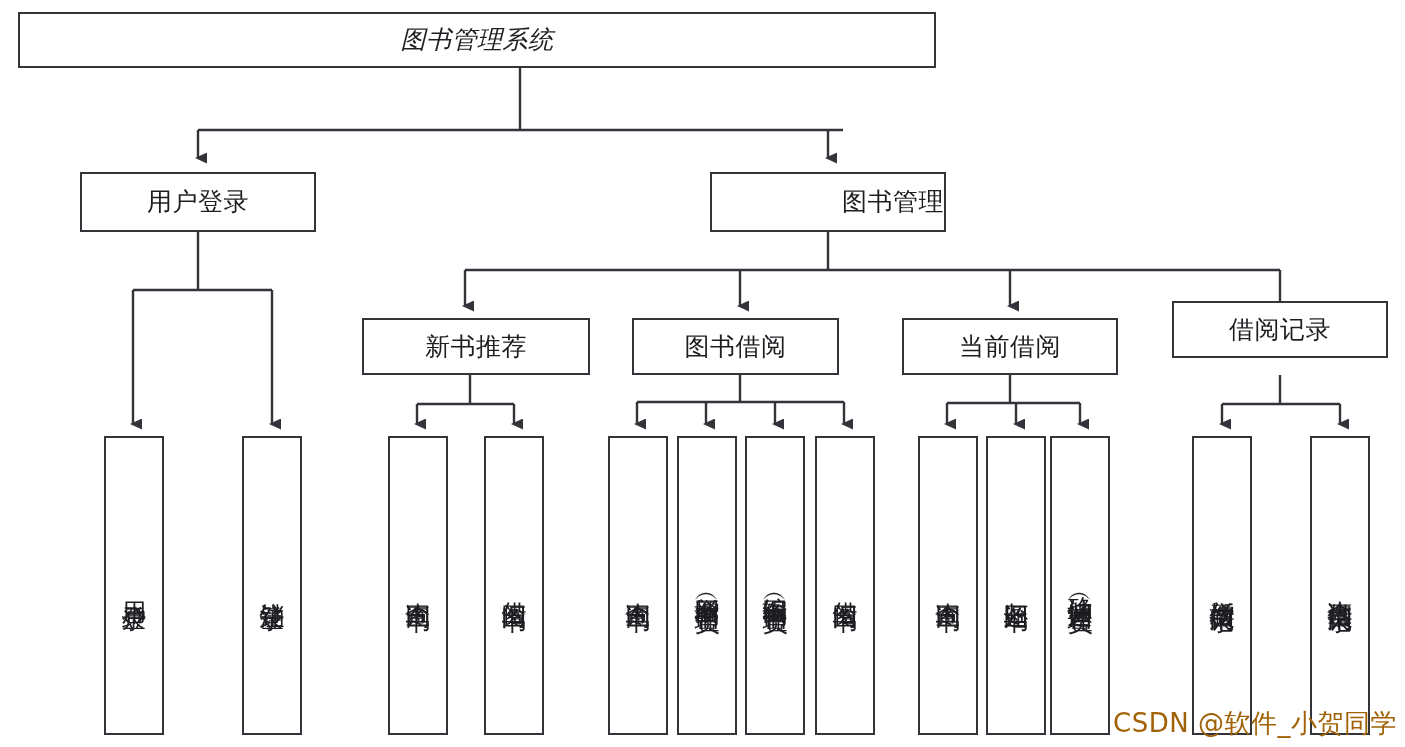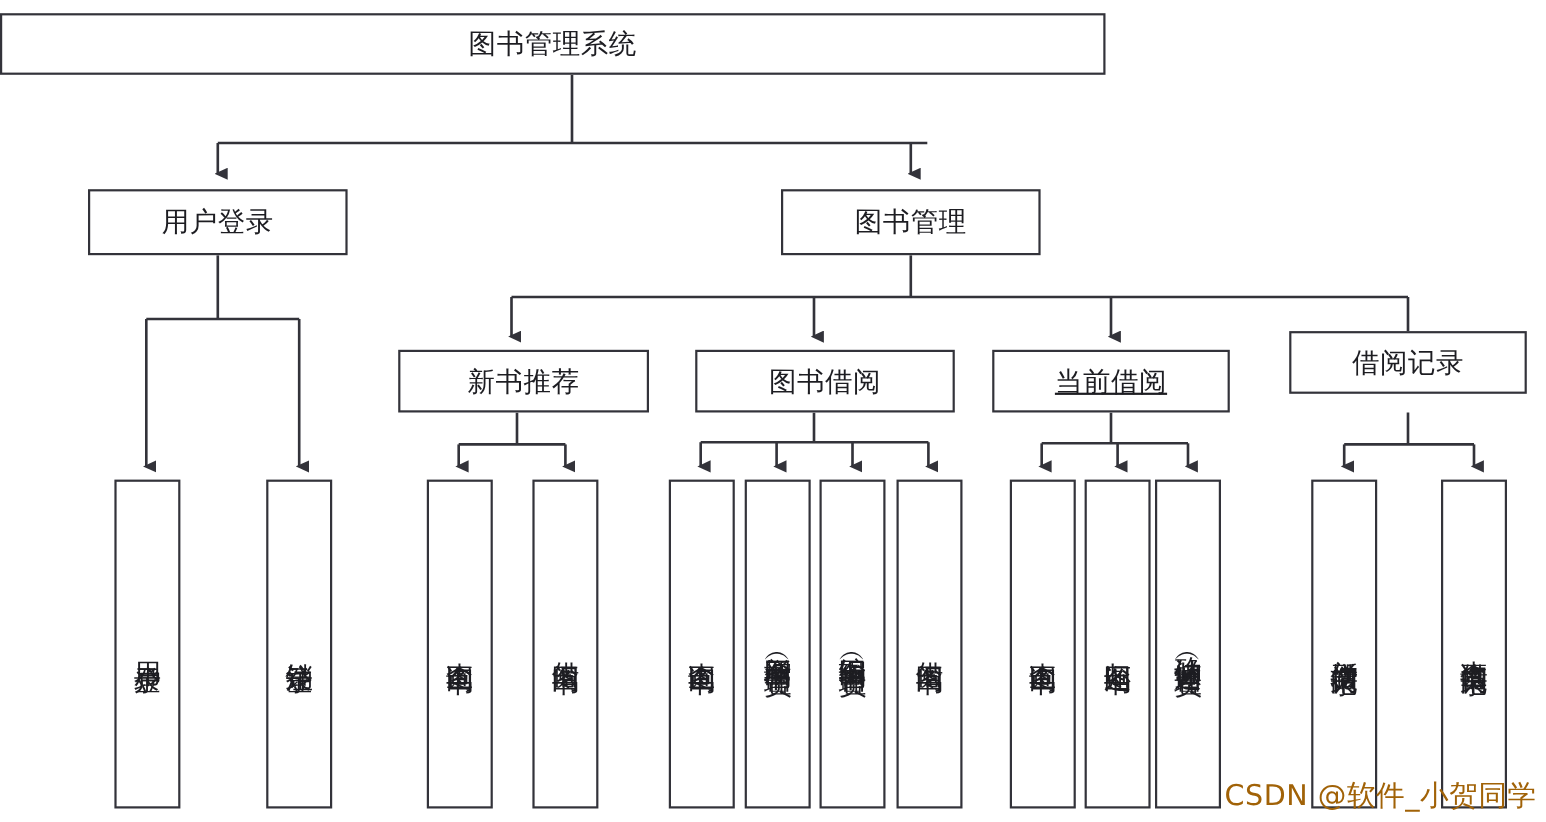--- a/index.html
+++ b/index.html
@@ -116,38 +116,38 @@
       <path d="M1016,403 L1016,424" marker-end="url(#arrow)"></path>
       <path d="M1080,403 L1080,424" marker-end="url(#arrow)"></path>
 
       <path d="M1280,375 L1280,404"></path>
       <path d="M1222,404 L1340,404"></path>
       <path d="M1222,404 L1222,424" marker-end="url(#arrow)"></path>
       <path d="M1340,404 L1340,424" marker-end="url(#arrow)"></path>
     </g>
   </svg>
 
-  <div class="node horiz" style="left:0; top:12px; width:1005px; height:56px;">
+  <div class="node horiz" style="left:18px; top:12px; width:918px; height:56px;font-style:italic;">
     <span class="label">图书管理系统</span>
   </div>
 
   <div class="node horiz" style="left:80px; top:172px; width:236px; height:60px;">
     <span class="label">用户登录</span>
   </div>
-  <div class="node horiz" style="left:710px; top:172px; width:236px; height:60px;">
+  <div class="node horiz" style="left:710px; top:172px; width:236px; height:60px;justify-content:flex-end;">
     <span class="label">图书管理</span>
   </div>
 
   <div class="node horiz" style="left:362px; top:318px; width:228px; height:57px;">
     <span class="label">新书推荐</span>
   </div>
-  <div class="node horiz" style="left:632px; top:318px; width:236px; height:57px;">
+  <div class="node horiz" style="left:632px; top:318px; width:207px; height:57px;">
     <span class="label">图书借阅</span>
   </div>
-  <div class="node horiz" style="left:902px; top:318px; width:216px; height:57px;text-decoration:underline;">
+  <div class="node horiz" style="left:902px; top:318px; width:216px; height:57px;">
     <span class="label">当前借阅</span>
   </div>
   <div class="node horiz" style="left:1172px; top:301px; width:216px; height:57px;">
     <span class="label">借阅记录</span>
   </div>
 
   <div class="node vert" style="left:104px; top:436px; width:60px; height:299px;">
     <span class="label">用户登录</span>
   </div>
   <div class="node vert" style="left:242px; top:436px; width:60px; height:299px;">

